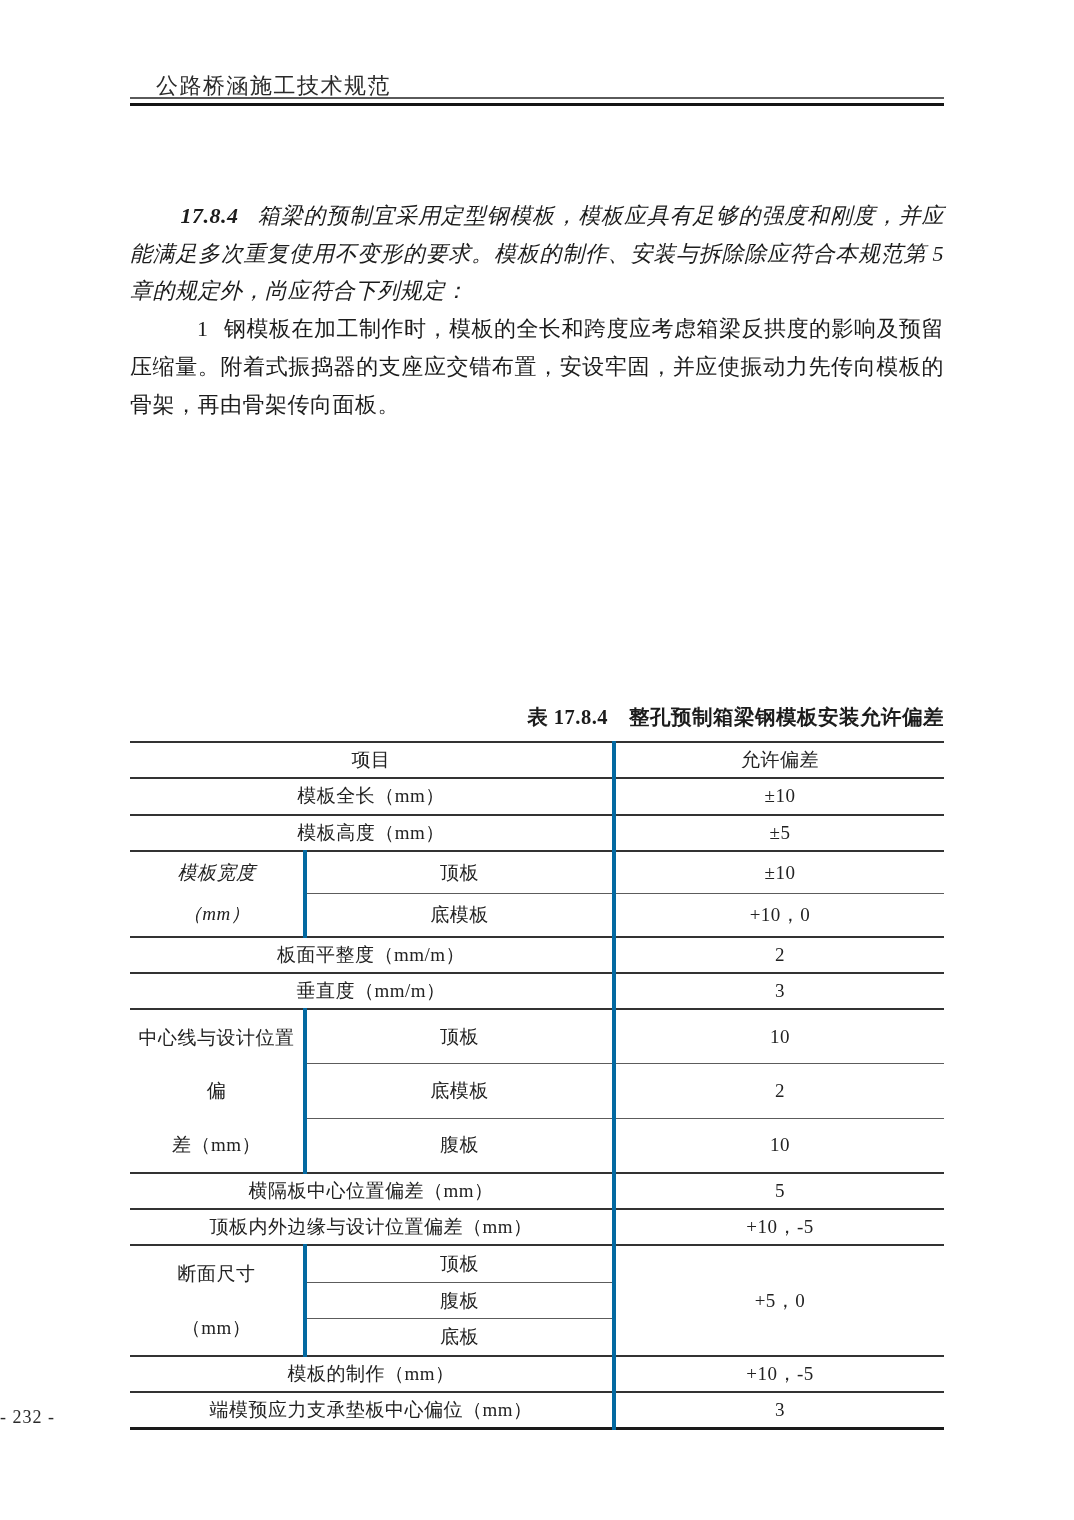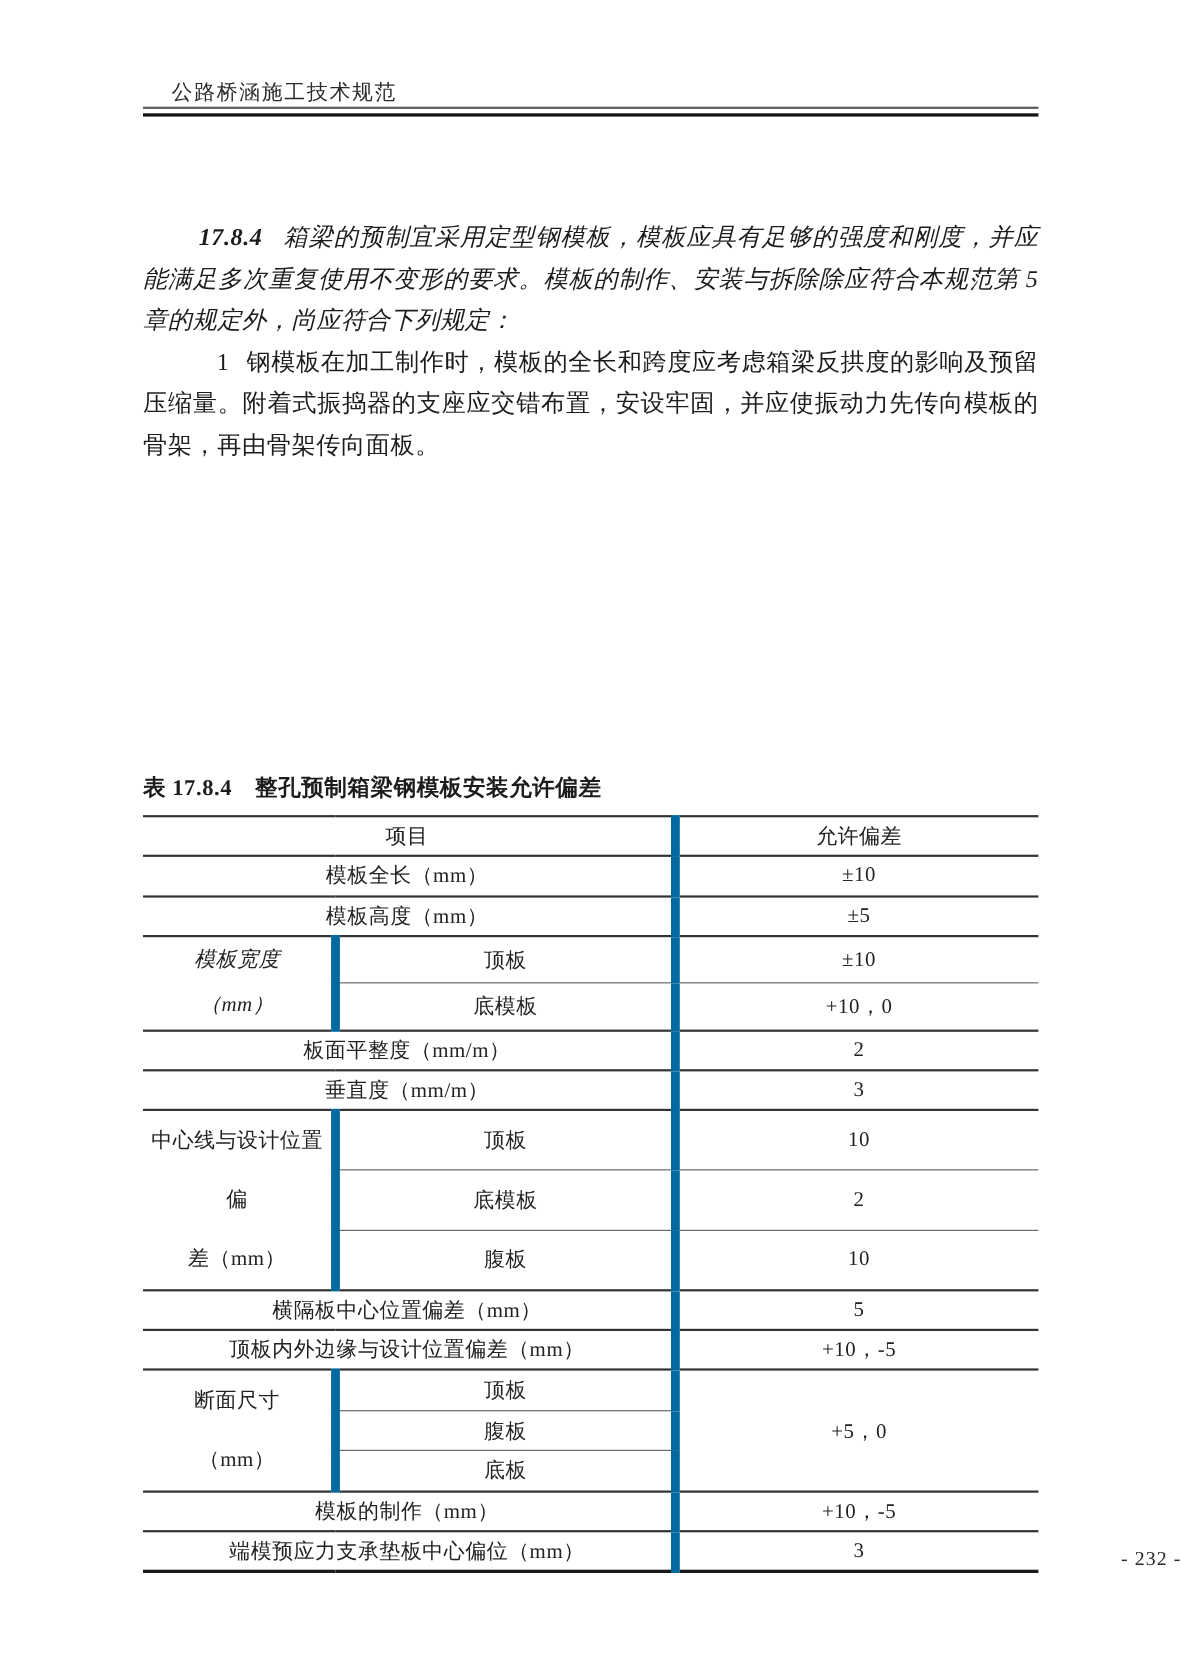--- a/index.html
+++ b/index.html
@@ -9,67 +9,67 @@
     margin: 0 auto;
     background: #ffffff;
     color: #1c1c1c;
     font-family: "Liberation Serif", "DejaVu Serif", serif;
     overflow: hidden;
   }
 
   
   .rh-text {
     position: absolute; left: 156px; top: 71px;
-    font-size: 19px; letter-spacing: 1.5px; color: #2a2a2a;
+    font-size: 22px; letter-spacing: 1.5px; color: #2a2a2a;
   }
   .rh-rule-thin  { position: absolute; left: 130px; top: 97px;  width: 814px; height: 1.5px; background: #5a5a5a; }
   .rh-rule-thick { position: absolute; left: 130px; top: 103px; width: 814px; height: 3px;   background: #141414; }
 
   
   .content-text {
     position: absolute; left: 130px; top: 171px; width: 814px;
     font-size: 22px; line-height: 37.7px;
     text-align: justify; letter-spacing: 0.5px;
   }
   .content-text p { margin: 0; }
   p.gap-before { margin-top: 26px; font-style: italic; }
   p.section { text-indent: 2.3em; }
   p.item    { text-indent: 3.05em; }
   .num  { font-weight: bold; margin-right: 0.85em; }
   .inum { margin-right: 0.7em; }
 
   
   .table-section { position: absolute; left: 130px; top: 705px; width: 814px; }
   .tbl-title {
-    text-align: left; font-weight: bold;
+    text-align: right; font-weight: bold;
     font-size: 20.5px; line-height: 25px;
     margin-bottom: 11px; letter-spacing: 0.5px;
   }
   table.dev {
     border-collapse: collapse; width: 100%;
     table-layout: fixed; font-size: 19px; color: #222;
   }
   table.dev tr { height: 36.3px; }
   table.dev td {
     text-align: center; vertical-align: middle;
     padding: 1px 6px;
     border-top: 2px solid #333333;
     white-space: pre-line;
     letter-spacing: 0.5px;
   }
   table.dev tr.sub td { border-top: 1.5px solid #5c5c5c; }
-  table.dev td.vr { border-right: 8px solid #0369a1; }
+  table.dev td.vr { border-right: 4px solid #0369a1; }
   table.dev tr.last td { border-bottom: 3px solid #1a1a1a; }
   table.dev td.ml2 { line-height: 2.15; font-style: italic; }
   table.dev td.ml3 { line-height: 2.8; }
 
   
   .footer {
     position: absolute; top: 1407px; left: 0; width: 100%;
-    text-align: right; font-size: 18px; color: #2a2a2a;
+    text-align: left; font-size: 18px; color: #2a2a2a;
     letter-spacing: 1px;
   }
 </style>
 </head>
 <body>
 
 <div class="page">
 
   <div>
     <div class="rh-text">公路桥涵施工技术规范</div>

